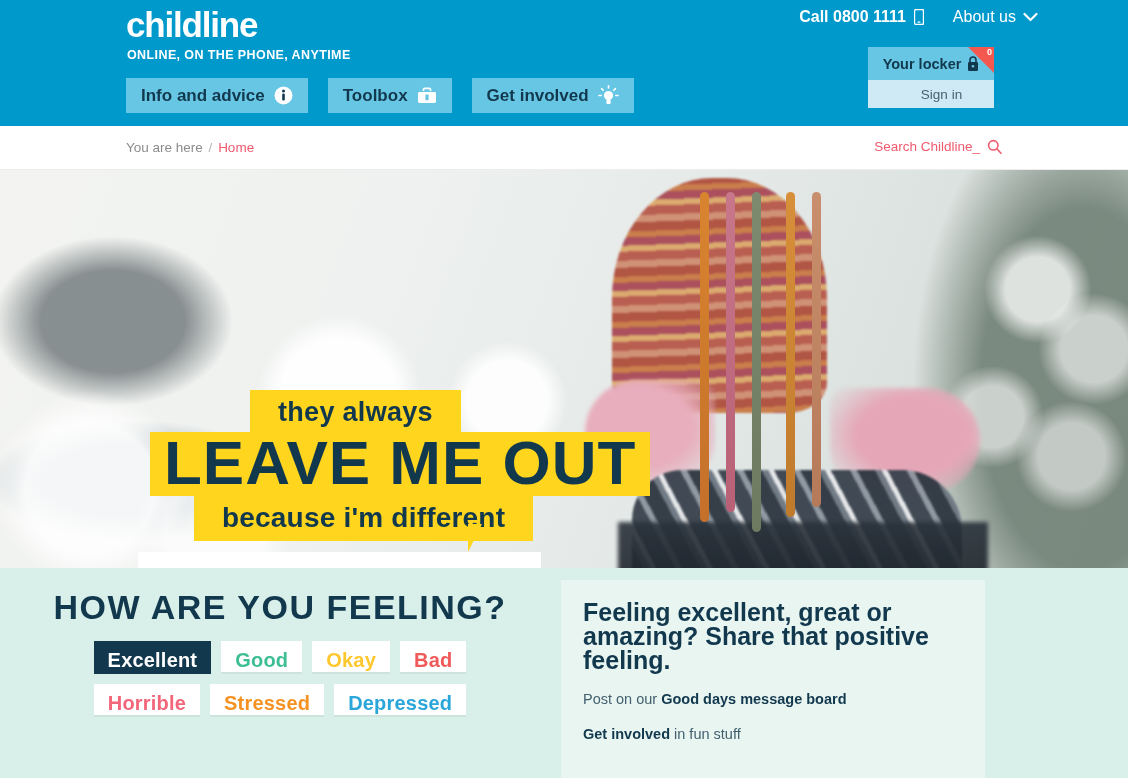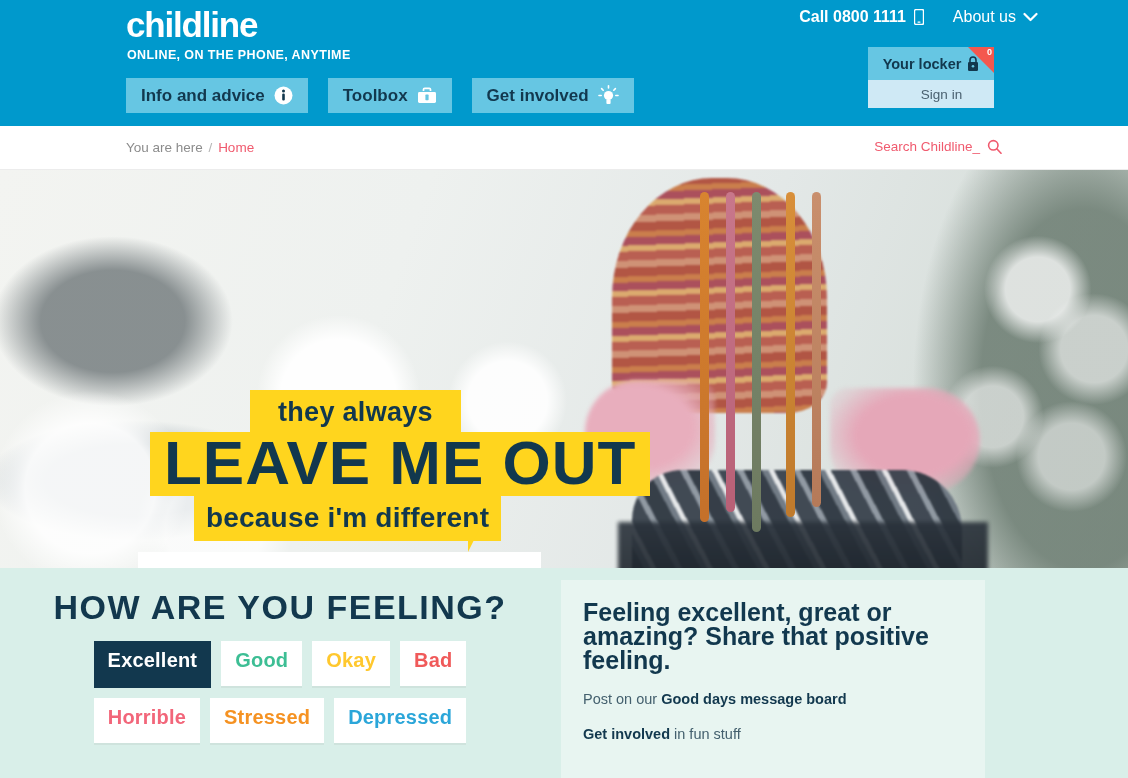--- a/index.html
+++ b/index.html
@@ -279,21 +279,21 @@
   }
   .bline2 {
     margin-left: 0px;
     padding: 2px 14px 4px;
     font-size: 62px;
     letter-spacing: 1px;
     line-height: 58px;
   }
   .bline3 {
     margin-left: 44px;
-    padding: 5px 12px 6px;
+    padding: 5px 28px 6px;
     font-size: 28px;
     letter-spacing: .2px;
     line-height: 34px;
   }
   .btail {
     position: absolute;
     left: 318px;
     top: 134px;
     width: 0; height: 0;
     border-left: 14px solid #FFD51E;
@@ -340,21 +340,21 @@
   .feel-row {
     display: flex;
     justify-content: center;
     gap: 10px;
     margin-bottom: 10px;
   }
   .feel-btn {
     background: #ffffff;
     border: none;
     border-bottom: 2px solid #cfe3dd;
-    padding: 7px 14px 14px;
+    padding: 7px 14px 0;
     font-size: 20px;
     font-weight: bold;
     font-family: "Liberation Sans", sans-serif;
     cursor: pointer;
     letter-spacing: .2px;
     line-height: 24px;
   }
   .feel-btn.selected {
     background: #12384E;
     color: #ffffff;

